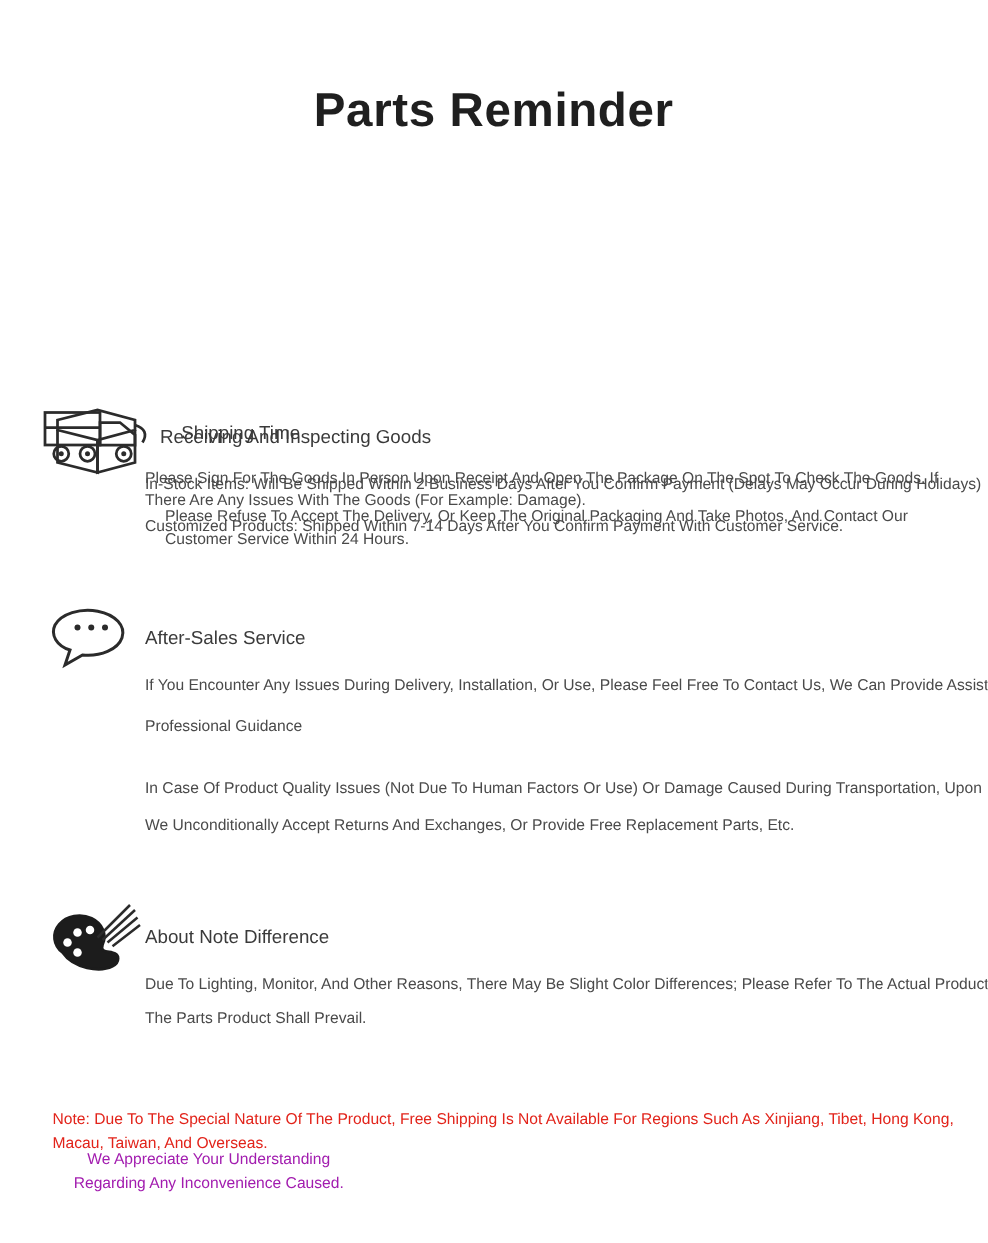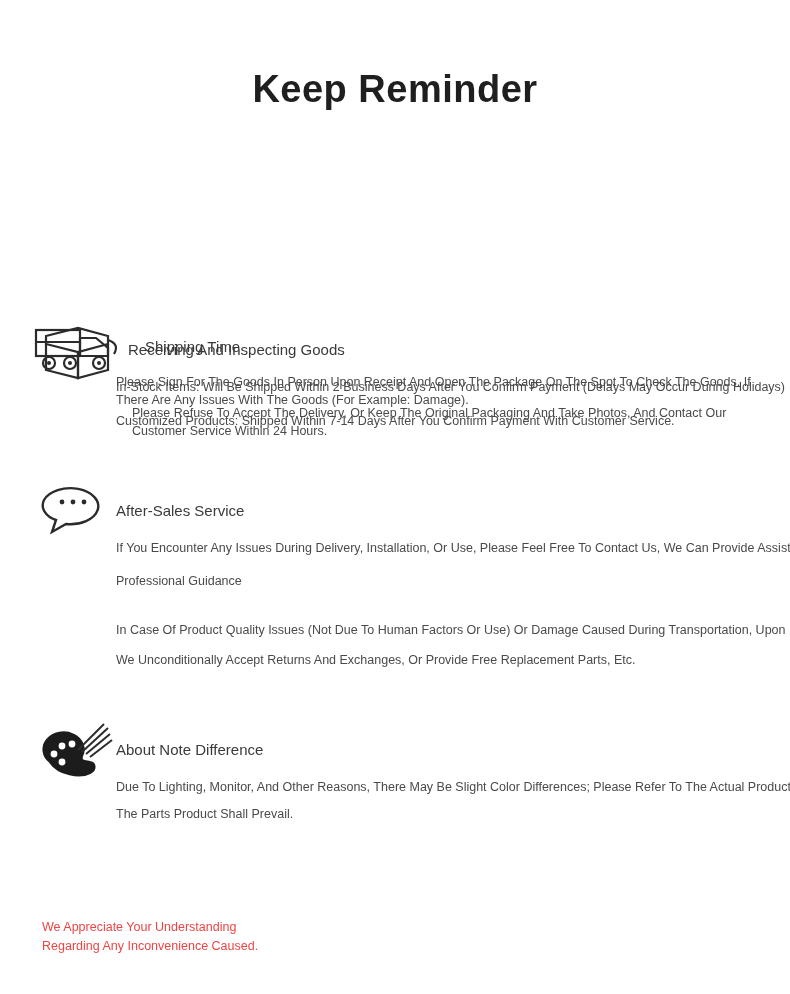--- a/index.html
+++ b/index.html
@@ -88,32 +88,33 @@
     font-size: 12.5px;
     color: #e2231a;
     line-height: 1.5;
   }
   .note-black {
     position: absolute;
     left: 42px;
     top: 918px;
     width: 730px;
     font-size: 12.5px;
-    color: #ef4444;
+    color: #a21caf;
     line-height: 1.5;
+    text-align: center;
   }
 
   .nowrap-clip { white-space: nowrap; overflow: visible; }
 </style>
 </head>
 <body>
 
 <div class="page">
 
-  <div class="title">Keep Reminder</div>
+  <div class="title">Parts Reminder</div>
 
   <div class="section" id="sec-shipping">
     <div class="sec-icon" style="top:160px;">
       <svg width="92" height="60" viewBox="0 0 92 60" fill="none" stroke="#2b2b2b" stroke-width="2.2">
         <rect x="4" y="10" width="44" height="26"></rect>
         <path d="M48 18 h16 l12 10 v8 h-28 z"></path>
         <line x1="4" y1="22" x2="48" y2="22"></line>
         <circle cx="17" cy="43" r="6" fill="#ffffff"></circle>
         <circle cx="38" cy="43" r="6" fill="#ffffff"></circle>
         <circle cx="67" cy="43" r="6" fill="#ffffff"></circle>
@@ -169,15 +170,16 @@
         <path d="M50 34 L76 10" stroke="#2b2b2b" stroke-width="2"></path>
         <path d="M54 36 L78 16" stroke="#2b2b2b" stroke-width="2"></path>
         <path d="M58 39 L80 22" stroke="#2b2b2b" stroke-width="2"></path>
       </svg>
     </div>
     <div class="sec-heading head-color">About Note Difference</div>
     <div class="sec-body line-color-1 nowrap-clip">Due To Lighting, Monitor, And Other Reasons, There May Be Slight Color Differences; Please Refer To The Actual Product</div>
     <div class="sec-body line-color-2" style="width:180px;">The Parts Product Shall Prevail.</div>
   </div>
 
+  <div class="note-red">Note: Due To The Special Nature Of The Product, Free Shipping Is Not Available For Regions Such As Xinjiang, Tibet, Hong Kong, Macau, Taiwan, And Overseas.</div>
   <div class="note-black" style="width:250px;">We Appreciate Your Understanding Regarding Any Inconvenience Caused.</div>
 
 </div>
 
 </body></html>

